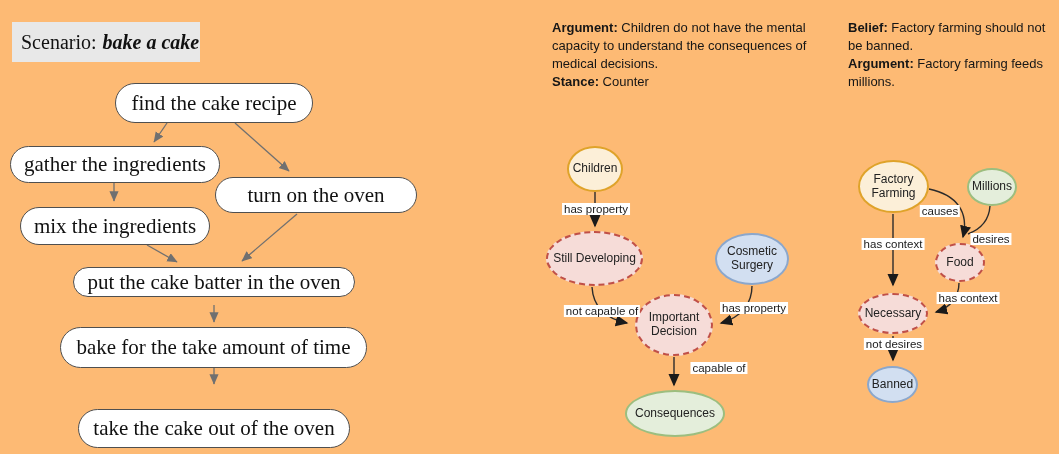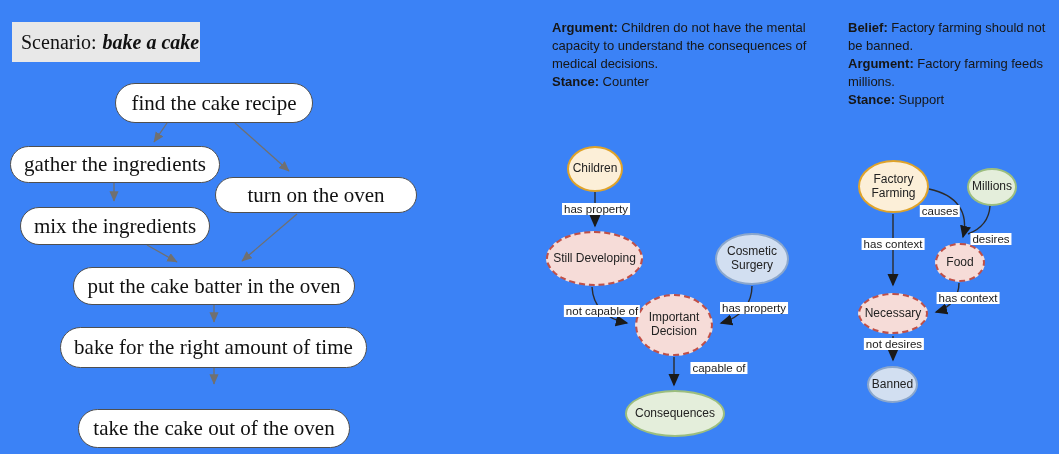--- a/index.html
+++ b/index.html
@@ -1,16 +1,16 @@
 <!DOCTYPE html>
 <html><head>
 <meta charset="utf-8">
 <style>
   html,body{margin:0;padding:0;background:#fff;}
-  .canvas{position:relative;width:1059px;height:454px;background:#3b82f6;overflow:hidden;
+  .canvas{position:relative;width:1059px;height:454px;background:#fdba74;overflow:hidden;
           font-family:"Liberation Sans",sans-serif;}
   .edges{position:absolute;left:0;top:0;width:1059px;height:454px;}
 
   
   .scenario{position:absolute;left:12px;top:22px;width:188px;height:40px;background:#e8e8e8;
             display:flex;align-items:center;padding-left:9px;box-sizing:border-box;
             font-family:"Liberation Serif",serif;font-size:20px;color:#111;white-space:nowrap;}
   .scenario em{font-style:italic;font-weight:700;margin-left:6px;}
   .fc-node{position:absolute;border:1.6px solid #4f4f4f;border-radius:999px;background:#fff;
            display:flex;align-items:center;justify-content:center;box-sizing:border-box;
@@ -76,22 +76,22 @@
 
   <div class="scenario">
     <span>Scenario:</span>
     <em>bake a cake</em>
   </div>
 
   <div class="fc-node" style="left:115px;top:83px;width:198px;height:40px;">find the cake recipe</div>
   <div class="fc-node" style="left:10px;top:146px;width:210px;height:37px;">gather the ingredients</div>
   <div class="fc-node" style="left:215px;top:177px;width:202px;height:36px;">turn on the oven</div>
   <div class="fc-node" style="left:20px;top:207px;width:190px;height:38px;">mix the ingredients</div>
-  <div class="fc-node" style="left:73px;top:267px;width:282px;height:38px;">put the cake batter in the oven</div>
-  <div class="fc-node" style="left:60px;top:327px;width:307px;height:41px;">bake for the right amount of time</div>
+  <div class="fc-node" style="left:73px;top:267px;width:282px;height:30px;">put the cake batter in the oven</div>
+  <div class="fc-node" style="left:60px;top:327px;width:307px;height:41px;">bake for the take amount of time</div>
   <div class="fc-node" style="left:78px;top:388px;width:272px;height:39px;margin-top:21px;">take the cake out of the oven</div>
 
   <div class="textblock tb1">
     <p><span class="lbl">Argument:</span> <span>Children do not have the mental capacity to understand the consequences of medical decisions.</span></p>
     <p><span class="lbl">Stance:</span> <span>Counter</span></p>
   </div>
 
   <div class="g-node n-orange" style="left:567px;top:146px;width:56px;height:46px;">Children</div>
   <div class="g-node n-red" style="left:546px;top:231px;width:97px;height:55px;">Still Developing</div>
   <div class="g-node n-blue" style="left:715px;top:233px;width:74px;height:52px;padding:0 12px;">Cosmetic Surgery</div>
@@ -99,21 +99,20 @@
   <div class="g-node n-green" style="left:625px;top:390px;width:100px;height:47px;">Consequences</div>
 
   <div class="elabel" style="left:596px;top:209px;">has property</div>
   <div class="elabel" style="left:602px;top:311px;text-align:right;">not capable of</div>
   <div class="elabel" style="left:754px;top:308px;">has property</div>
   <div class="elabel" style="left:675px;top:368px;margin-left:44px;">capable of</div>
 
   <div class="textblock tb2">
     <p><span class="lbl">Belief:</span> <span>Factory farming should not be banned.</span></p>
     <p><span class="lbl">Argument:</span> <span>Factory farming feeds millions.</span></p>
-    <p><span class="lbl">Stance:</span> <span>Support</span></p>
   </div>
 
   <div class="g-node n-orange" style="left:858px;top:160px;width:71px;height:53px;padding:0 10px;">Factory Farming</div>
   <div class="g-node n-green" style="left:967px;top:168px;width:50px;height:38px;">Millions</div>
   <div class="g-node n-red" style="left:935px;top:243px;width:50px;height:39px;">Food</div>
   <div class="g-node n-red" style="left:858px;top:293px;width:70px;height:41px;">Necessary</div>
   <div class="g-node n-blue" style="left:867px;top:366px;width:51px;height:37px;">Banned</div>
 
   <div class="elabel" style="left:940px;top:211px;">causes</div>
   <div class="elabel" style="left:991px;top:239px;">desires</div>

